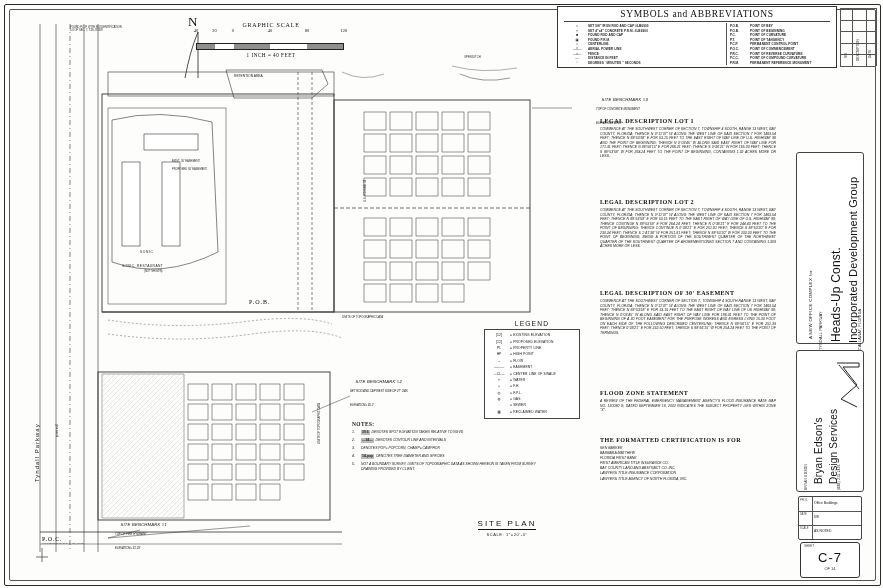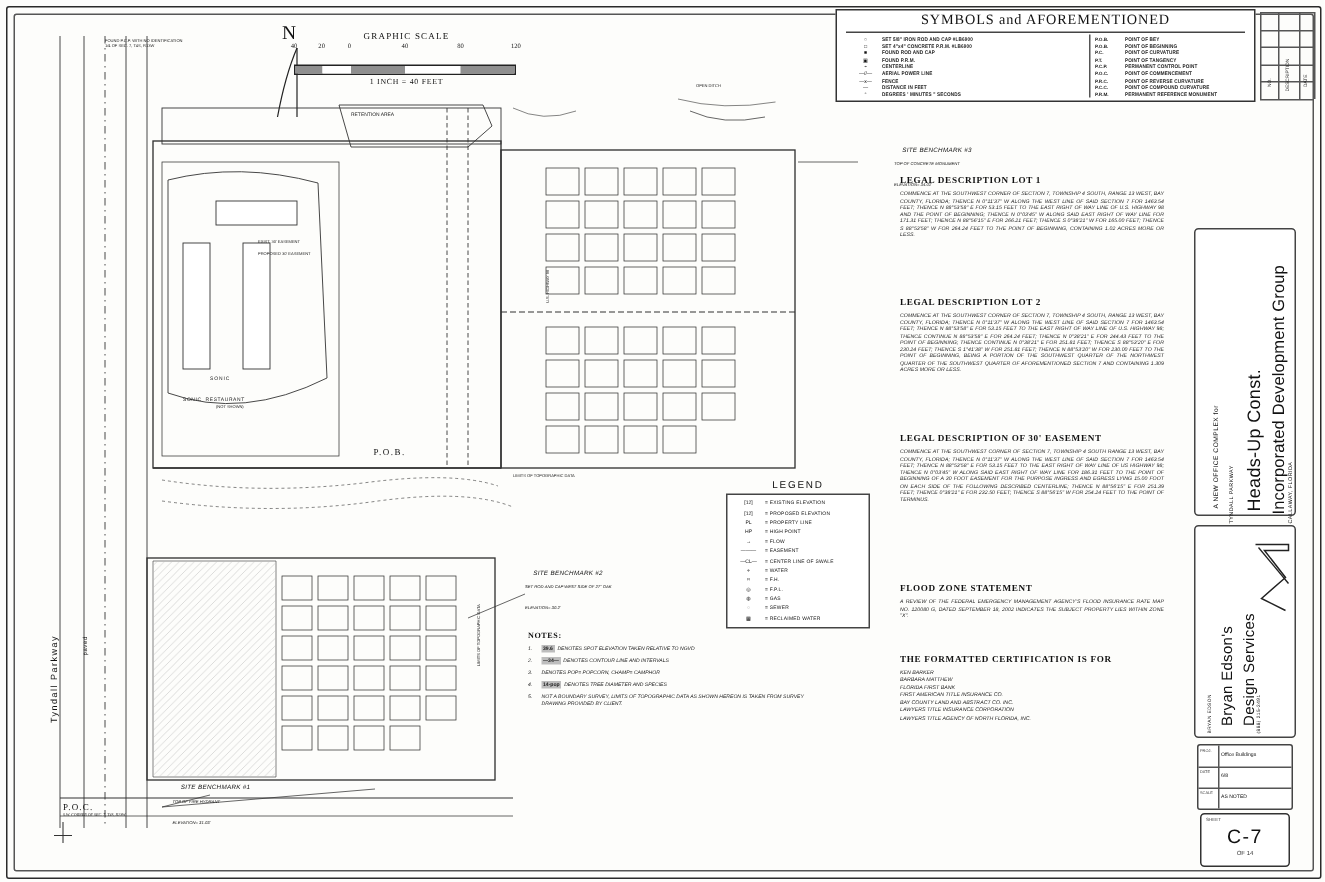--- a/index.html
+++ b/index.html
@@ -128,21 +128,21 @@
       <div style="flex:1;background:#8f8f8f;"></div>
       <div style="flex:1;background:#fff;"></div>
       <div style="flex:2;background:#8f8f8f;"></div>
       <div style="flex:2;background:#fff;"></div>
       <div style="flex:2;background:#8f8f8f;"></div>
     </div>
     <div class="gsfoot">1 INCH  =  40 FEET</div>
   </div>
 
   <div class="symbox">
-    <div class="hdr serif">SYMBOLS and AFOREMENTIONED</div>
+    <div class="hdr serif">SYMBOLS and ABBREVIATIONS</div>
     <div class="hr"></div>
     <div class="symcol left" id="sym-left">
         <div class="symrow">
           <span class="g">○</span>
           <span class="lbl">SET 5/8" IRON ROD AND CAP #LB6900</span>
         </div>
         <div class="symrow">
           <span class="g">□</span>
           <span class="lbl">SET 4"x4" CONCRETE P.R.M. #LB6900</span>
         </div>
@@ -342,20 +342,24 @@
           <span class="num">4.</span>
           <span class="body"><span class="chip">14-pop</span>DENOTES TREE DIAMETER AND SPECIES</span>
         </div>
         <div class="nrow">
           <span class="num">5.</span>
           <span class="body">NOT A BOUNDARY SURVEY, LIMITS OF TOPOGRAPHIC DATA AS SHOWN HEREON IS TAKEN FROM SURVEY DRAWING PROVIDED BY CLIENT.</span>
         </div>
       </div>
   </div>
 
+  <div class="siteplan">
+    <div class="sp1">SITE PLAN</div>
+    <div class="sp2">SCALE: 1"=20'-0"</div>
+  </div>
 
   <div class="tb-project">
     <div class="vert" style="left:11px;top:186px;font-size:4.4px;letter-spacing:.35px;" class2="rot">
       <span style="display:inline-block;transform:rotate(-90deg);transform-origin:left top;">A NEW OFFICE COMPLEX for</span>
     </div>
     <div class="vert" style="left:32px;top:186px;">
       <span style="display:inline-block;transform:rotate(-90deg);transform-origin:left top;font-size:12px;letter-spacing:.2px;">Heads-Up Const.</span>
     </div>
     <div class="vert" style="left:50px;top:186px;">
       <span style="display:inline-block;transform:rotate(-90deg);transform-origin:left top;font-size:11px;letter-spacing:.1px;">Incorporated Development Group</span>

